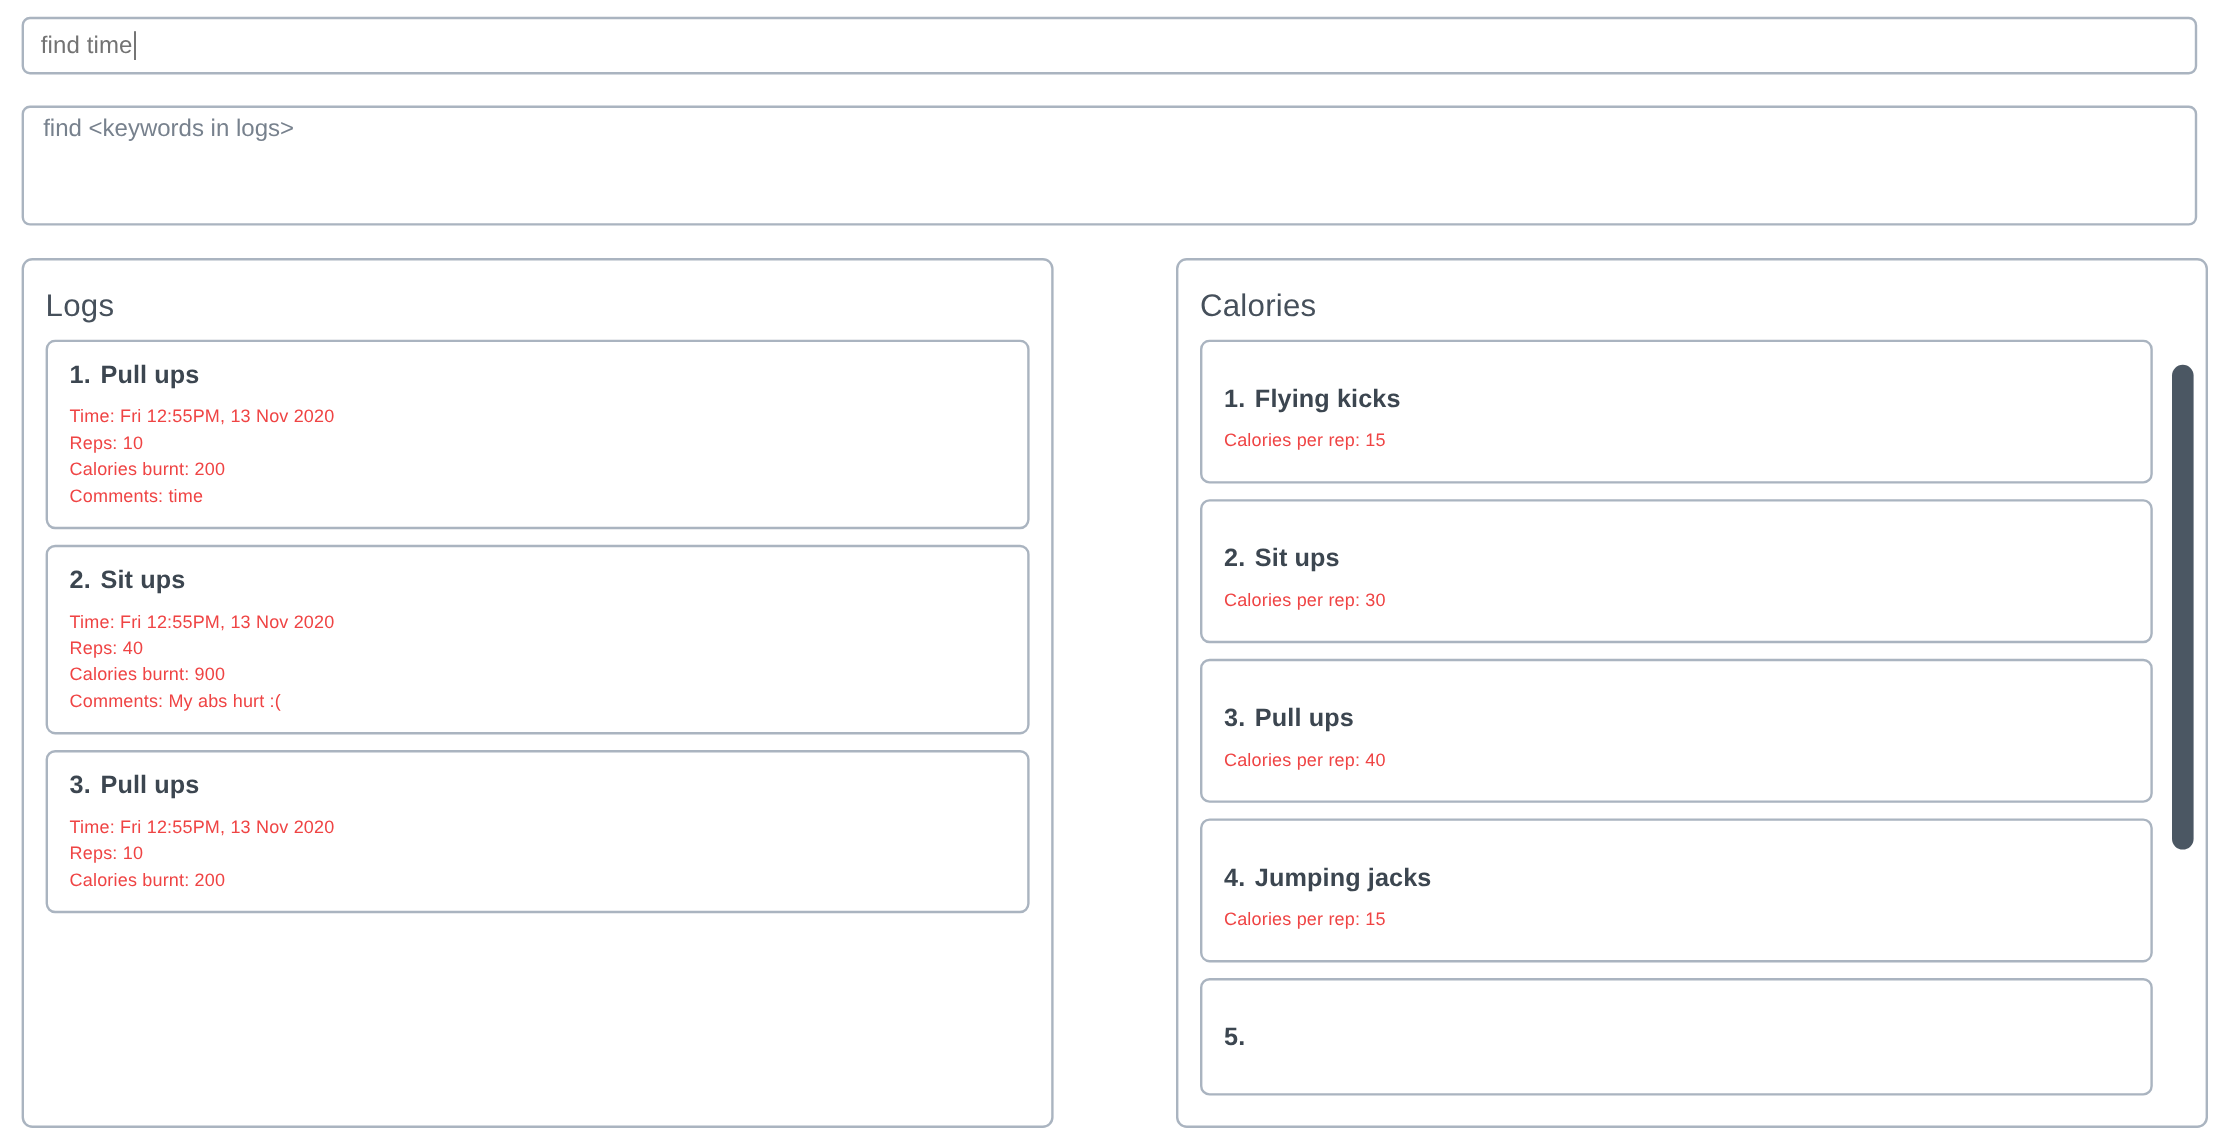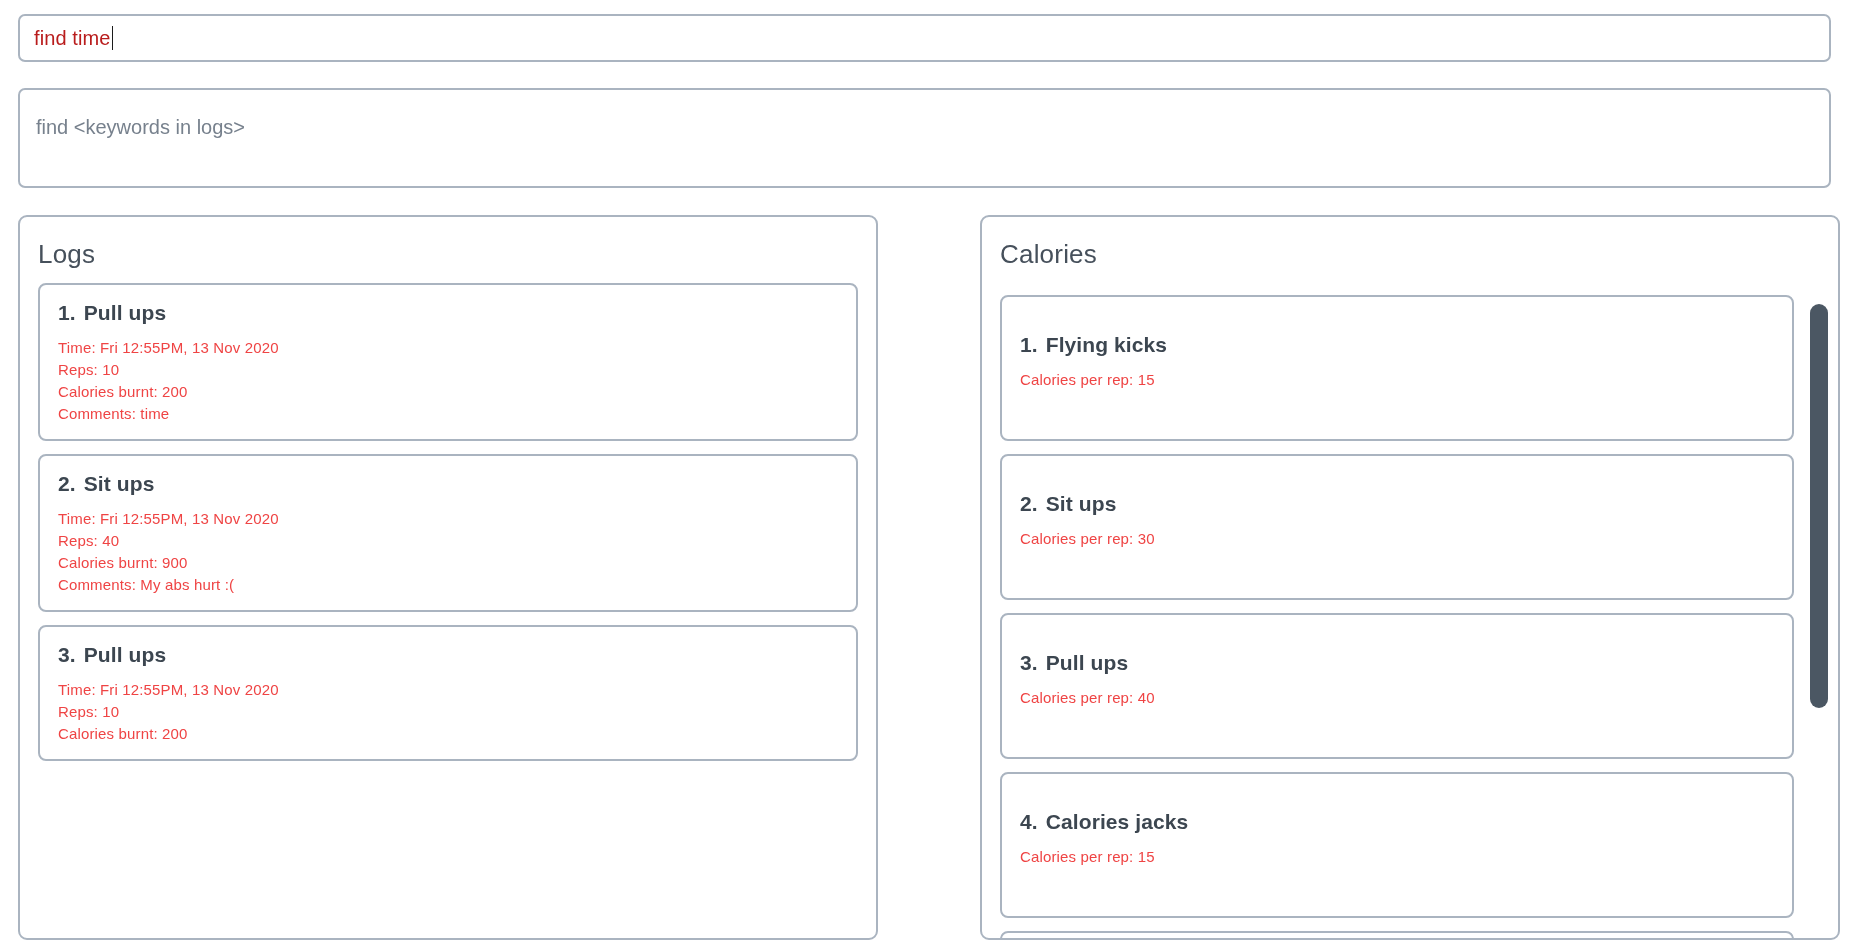--- a/index.html
+++ b/index.html
@@ -32,21 +32,21 @@
     box-sizing: border-box;
     border: 2px solid #aab4c0;
     border-radius: 7px;
     background: #ffffff;
     display: flex;
     align-items: center;
     padding: 0 14px;
   }
   .cmd-text {
     font-size: 20px;
-    color: #b91c1c;
+    color: #737373;
     letter-spacing: 0.1px;
     white-space: pre;
   }
   .caret {
     display: inline-block;
     width: 1.5px;
     height: 24px;
     background: #1c1c1c;
     margin-left: 1px;
     vertical-align: middle;
@@ -56,21 +56,21 @@
   .cmd-output {
     position: absolute;
     left: 18px;
     top: 88px;
     width: 1813px;
     height: 100px;
     box-sizing: border-box;
     border: 2px solid #aab4c0;
     border-radius: 7px;
     background: #ffffff;
-    padding: 26px 16px;
+    padding: 6px 16px;
   }
   .cmd-output-text {
     font-size: 20px;
     color: #77818d;
     white-space: pre;
   }
 
   
   .panel {
     position: absolute;
@@ -118,22 +118,21 @@
     box-sizing: border-box;
     border: 2px solid #aab4c0;
     border-radius: 8px;
     background: #ffffff;
     margin-bottom: 13px;
   }
   .card-log {
     padding: 16px 18px 14px 18px;
   }
   .card-ex {
-    padding: 36px 18px 48px 18px;
-    margin-top: 12px;
+    padding: 36px 18px 22px 18px;
   }
   .card-heading {
     font-size: 21px;
     font-weight: 700;
     color: #3c4650;
     letter-spacing: 0.1px;
     margin-bottom: 12px;
   }
   .card-heading .num {
     margin-right: 8px;
@@ -233,21 +232,21 @@
 
       <div class="card card-ex">
         <div class="card-heading">
           <span class="num">3.</span><span>Pull ups</span>
         </div>
         <div class="card-detail">Calories per rep: 40</div>
       </div>
 
       <div class="card card-ex">
         <div class="card-heading">
-          <span class="num">4.</span><span>Calories jacks</span>
+          <span class="num">4.</span><span>Jumping jacks</span>
         </div>
         <div class="card-detail">Calories per rep: 15</div>
       </div>
 
       <div class="card card-ex">
         <div class="card-heading">
           <span class="num">5.</span><span></span>
         </div>
         <div class="card-detail"></div>
       </div>

